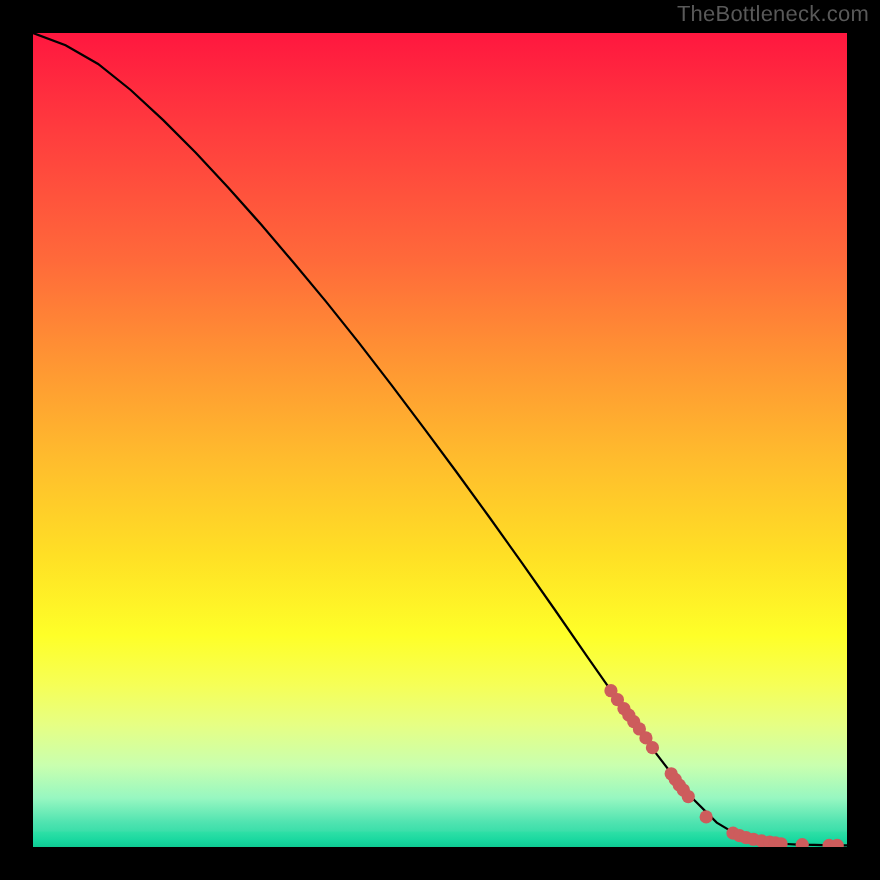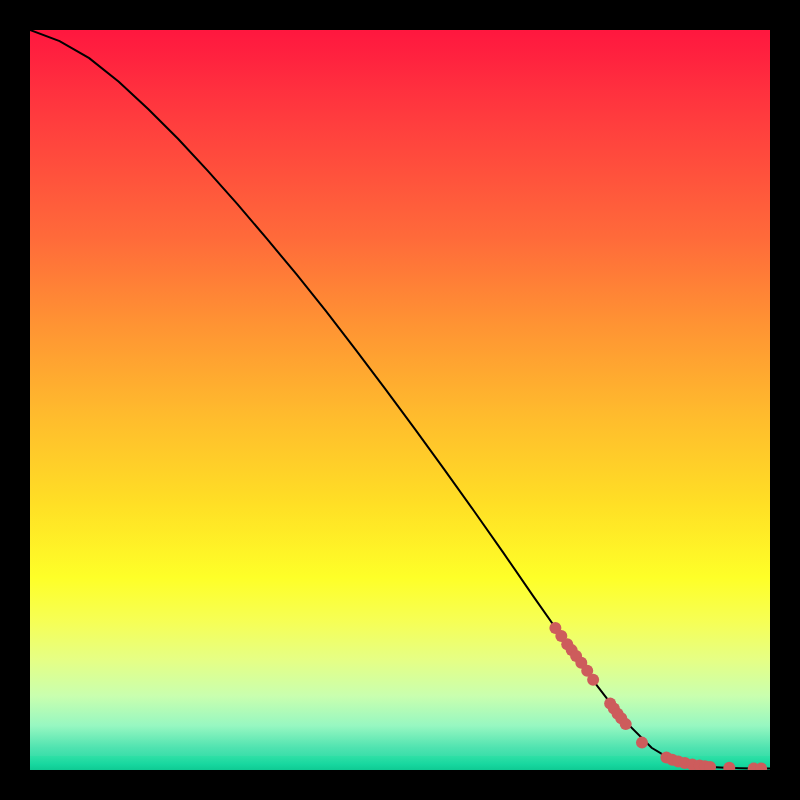--- a/index.html
+++ b/index.html
@@ -72,20 +72,21 @@
     stroke-width: 2;
   }
   .dot {
     fill: #cd5c5c;
   }
 </style>
 </head>
 <body>
 
 <div class="stage">
+  <div class="watermark">TheBottleneck.com</div>
 
   <div class="plot">
     <div class="gradient"></div>
     <div class="greenband"></div>
     <svg class="overlay" viewBox="0 0 740 740" preserveAspectRatio="none">
       <path id="curve-path" class="curve" d="M0.00 0.00 L29.60 11.10 L59.20 28.12 L88.80 51.80 L118.40 79.18 L148.00 108.78 L177.60 140.60 L207.20 173.90 L236.80 208.68 L266.40 244.20 L296.00 281.20 L325.60 319.68 L355.20 358.90 L384.80 398.86 L414.40 439.56 L444.00 481.00 L473.60 523.18 L503.20 566.10 L532.80 608.28 L562.40 649.72 L592.00 688.20 L621.60 717.80 L636.40 726.68 L651.20 732.60 L666.00 735.56 L680.80 737.04 L695.60 737.78 L710.40 738.15 L725.20 738.52 L740.00 738.52 "></path>
       <g id="dots-group">
           <circle cx="525.40" cy="597.92" r="6" class="dot" fill="#cd5c5c"></circle>
           <circle cx="531.32" cy="606.06" r="6" class="dot" fill="#cd5c5c"></circle>
           <circle cx="537.24" cy="614.20" r="6" class="dot" fill="#cd5c5c"></circle>

